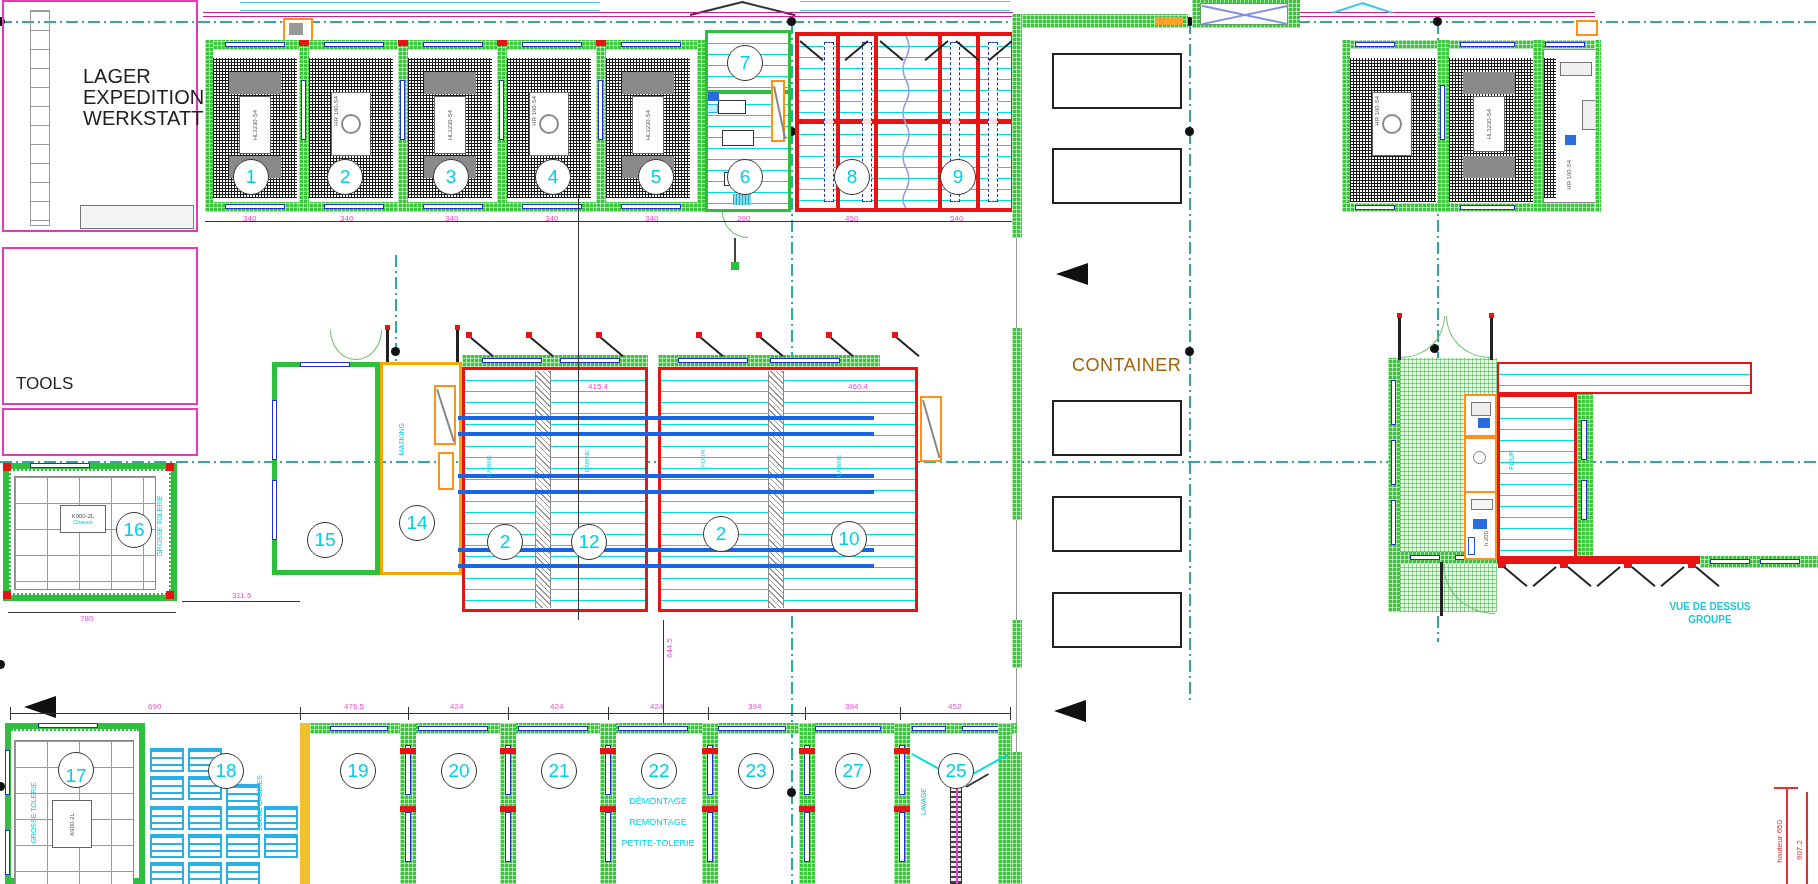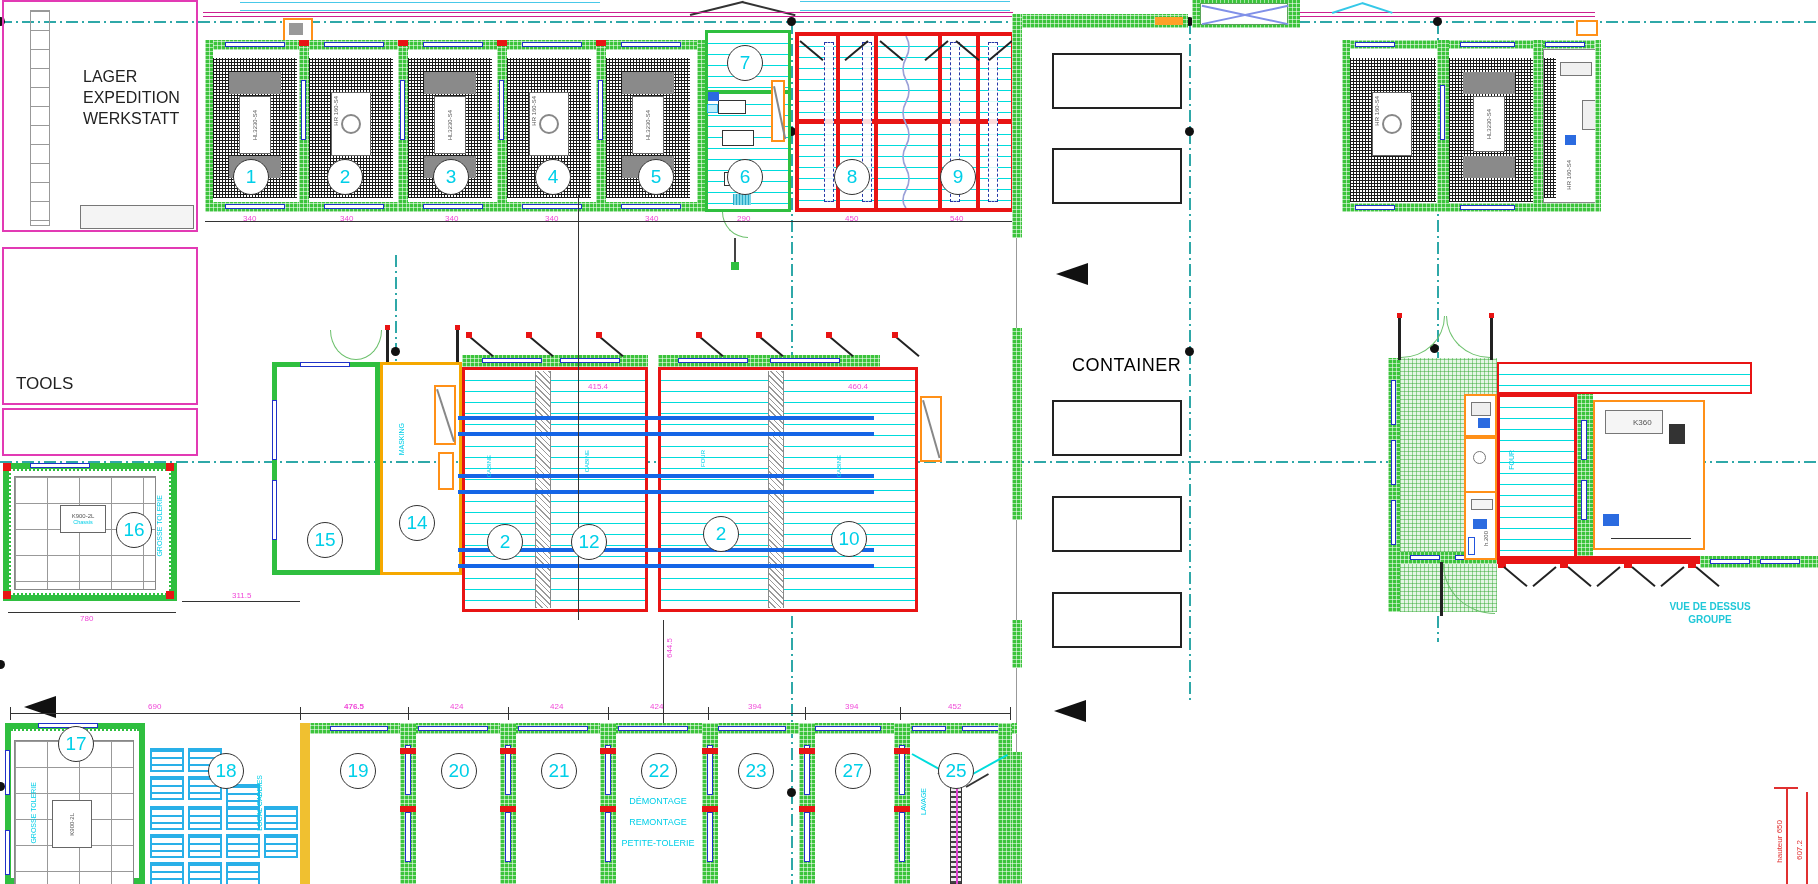--- a/index.html
+++ b/index.html
@@ -69,21 +69,21 @@
   <div class="a nd" style="left:1430px;top:344px;"></div>
   <div class="a nd" style="left:787px;top:788px;"></div>
   <div class="a nd" style="left:1430px;top:566px;"></div>
   <div class="a nd" style="left:-4px;top:660px;"></div>
   <div class="a nd" style="left:-4px;top:782px;"></div>
 
   <div class="a" style="left:30px;top:10px;width:18px;height:214px;border:1px solid #999;
        background-image:repeating-linear-gradient(180deg,#999 0 1px,transparent 1px 19px);"></div>
   <div class="a" style="left:2px;top:0;width:196px;height:232px;border:2px solid #e23ab4;box-sizing:border-box;"></div>
   <div class="a" style="left:80px;top:205px;width:112px;height:22px;border:1px solid #777;background:#f4f4f4;"></div>
-  <div class="a" style="left:83px;top:66px;font-size:16px;line-height:21px;color:#222;">
+  <div class="a" style="left:83px;top:66px;font-size:20px;line-height:21px;color:#222;">
     <div>LAGER</div>
     <div>EXPEDITION</div>
     <div>WERKSTATT</div>
   </div>
   <div class="a" style="left:2px;top:247px;width:196px;height:158px;border:2px solid #e23ab4;box-sizing:border-box;"></div>
   <div class="a" style="left:16px;top:374px;font-size:17px;color:#222;">TOOLS</div>
   <div class="a" style="left:2px;top:408px;width:196px;height:48px;border:2px solid #e23ab4;box-sizing:border-box;"></div>
 
   <div class="a sky" style="left:240px;top:2px;width:360px;height:9px;"></div>
   <div class="a sky" style="left:800px;top:1px;width:210px;height:10px;"></div>
@@ -203,21 +203,21 @@
   <div class="a gw" style="left:1012px;top:620px;width:10px;height:48px;"></div>
   <div class="a gw" style="left:1012px;top:752px;width:10px;height:132px;"></div>
   <div class="a gl" style="left:1016px;top:238px;width:1px;height:90px;"></div>
   <div class="a gl" style="left:1016px;top:520px;width:1px;height:100px;"></div>
   <div class="a gl" style="left:1016px;top:668px;width:1px;height:84px;"></div>
   <div class="a gw" style="left:1022px;top:14px;width:166px;height:14px;"></div>
   <div class="a" style="left:1155px;top:17px;width:28px;height:8px;background:#ffa028;"></div>
   <div class="a" style="left:1052px;top:53px;width:126px;height:52px;border:2px solid #222;background:#fff;"></div>
   <div class="a" style="left:1052px;top:148px;width:126px;height:52px;border:2px solid #222;background:#fff;"></div>
   <div class="a tri" style="left:1056px;top:263px;"></div>
-  <div class="a" style="left:1072px;top:355px;font-size:18px;letter-spacing:.5px;color:#000000;">CONTAINER</div>
+  <div class="a" style="left:1072px;top:355px;font-size:18px;letter-spacing:.5px;color:#a16207;">CONTAINER</div>
   <div class="a" style="left:1052px;top:400px;width:126px;height:52px;border:2px solid #222;background:#fff;"></div>
   <div class="a" style="left:1052px;top:496px;width:126px;height:52px;border:2px solid #222;background:#fff;"></div>
   <div class="a" style="left:1052px;top:592px;width:126px;height:52px;border:2px solid #222;background:#fff;"></div>
 
   <div class="a" style="left:272px;top:362px;width:108px;height:213px;border:5px solid #2fbf3f;box-sizing:border-box;"></div>
   <div class="a bw" style="left:272px;top:400px;width:5px;height:60px;"></div>
   <div class="a bw" style="left:272px;top:480px;width:5px;height:60px;"></div>
   <div class="a bw" style="left:300px;top:362px;width:50px;height:5px;"></div>
   <div class="a arcB" style="left:330px;top:330px;width:26px;height:30px;"></div>
   <div class="a arcA" style="left:356px;top:330px;width:26px;height:30px;"></div>
@@ -303,21 +303,21 @@
   <div class="a dl" style="left:10px;top:707px;width:1px;height:13px;"></div>
   <div class="a dl" style="left:300px;top:707px;width:1px;height:13px;"></div>
   <div class="a dl" style="left:408px;top:707px;width:1px;height:13px;"></div>
   <div class="a dl" style="left:508px;top:707px;width:1px;height:13px;"></div>
   <div class="a dl" style="left:608px;top:707px;width:1px;height:13px;"></div>
   <div class="a dl" style="left:708px;top:707px;width:1px;height:13px;"></div>
   <div class="a dl" style="left:805px;top:707px;width:1px;height:13px;"></div>
   <div class="a dl" style="left:900px;top:707px;width:1px;height:13px;"></div>
   <div class="a dl" style="left:1010px;top:707px;width:1px;height:13px;"></div>
   <span class="a dm" style="left:148px;top:703px;">690</span>
-  <span class="a dm" style="left:344px;top:703px;font-weight:bold;">476.5</span>
+  <span class="a dm" style="left:344px;top:703px;">476.5</span>
   <span class="a dm" style="left:450px;top:703px;">424</span>
   <span class="a dm" style="left:550px;top:703px;">424</span>
   <span class="a dm" style="left:650px;top:703px;">424</span>
   <span class="a dm" style="left:748px;top:703px;">394</span>
   <span class="a dm" style="left:845px;top:703px;">394</span>
   <span class="a dm" style="left:948px;top:703px;">452</span>
   <div class="a dl" style="left:663px;top:620px;width:1px;height:110px;"></div>
   <span class="a vt dm" style="left:666px;top:638px;">644.5</span>
 
   <div class="a" style="left:5px;top:723px;width:140px;height:161px;border:6px solid #2fbf3f;box-sizing:border-box;"></div>
@@ -469,27 +469,20 @@
     <div class="a" style="left:0;top:52px;width:29px;height:2px;background:#ff9018;"></div>
     <div class="a" style="left:7px;top:12px;width:11px;height:11px;border:1px solid #777;border-radius:50%;"></div>
     <div class="a" style="left:5px;top:60px;width:20px;height:9px;border:1px solid #777;background:#f5f5f5;"></div>
     <div class="a" style="left:7px;top:80px;width:14px;height:10px;background:#2b6be0;"></div>
     <div class="a" style="left:2px;top:98px;width:7px;height:18px;border:1.5px solid #2255dd;box-sizing:border-box;"></div>
     <span class="a vt eq" style="left:17px;top:92px;">h.200</span>
   </div>
   <div class="a gw" style="left:1577px;top:394px;width:16px;height:166px;"></div>
   <div class="a bw" style="left:1581px;top:420px;width:6px;height:40px;"></div>
   <div class="a bw" style="left:1581px;top:480px;width:6px;height:40px;"></div>
-  <div class="a" style="left:1593px;top:400px;width:112px;height:150px;border:2px solid #ff9018;background:#fff;box-sizing:border-box;">
-    <div class="a" style="left:10px;top:8px;width:56px;height:22px;border:1px solid #777;background:#f5f5f5;"></div>
-    <div class="a" style="left:74px;top:22px;width:16px;height:20px;background:#333;"></div>
-    <span style="position:absolute;left:38px;top:16px;font-size:8px;color:#555;">K360</span>
-    <div class="a" style="left:8px;top:112px;width:16px;height:12px;background:#2b6be0;"></div>
-    <div class="a dl" style="left:16px;top:136px;width:80px;height:1px;"></div>
-  </div>
   <div class="a rw" style="left:1497px;top:556px;width:255px;height:8px;"></div>
   <div class="a gw" style="left:1700px;top:556px;width:118px;height:12px;"></div>
   <div class="a bw" style="left:1710px;top:559px;width:40px;height:5px;"></div>
   <div class="a bw" style="left:1760px;top:559px;width:40px;height:5px;"></div>
 
   <div class="a arcB" style="left:1443px;top:564px;width:52px;height:50px;"></div>
   <div class="a" style="left:1440px;top:562px;width:3px;height:54px;background:#222;"></div>
   <div class="a rw" style="left:1498px;top:562px;width:8px;height:6px;"></div>
   <div class="a dg rot40" style="left:1504px;top:566px;"></div>
   <div class="a dg rotm40" style="left:1556px;top:566px;"></div>
@@ -552,21 +545,21 @@
     </div>
   <div class="a st" style="left:399px;top:505px;">
       <span>14</span>
     </div>
   <div class="a st" style="left:307px;top:522px;">
       <span>15</span>
     </div>
   <div class="a st" style="left:116px;top:512px;">
       <span>16</span>
     </div>
-  <div class="a st" style="left:58px;top:726px;">
+  <div class="a st" style="left:58px;top:752px;align-items:flex-end;">
       <span>17</span>
     </div>
   <div class="a st" style="left:208px;top:753px;">
       <span>18</span>
     </div>
   <div class="a st" style="left:340px;top:753px;">
       <span>19</span>
     </div>
   <div class="a st" style="left:441px;top:753px;">
       <span>20</span>

